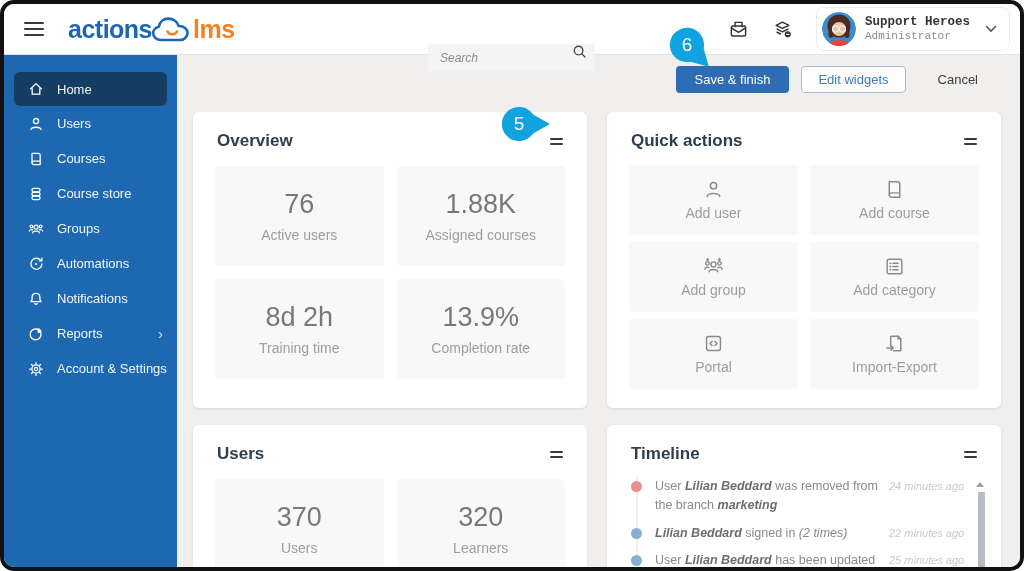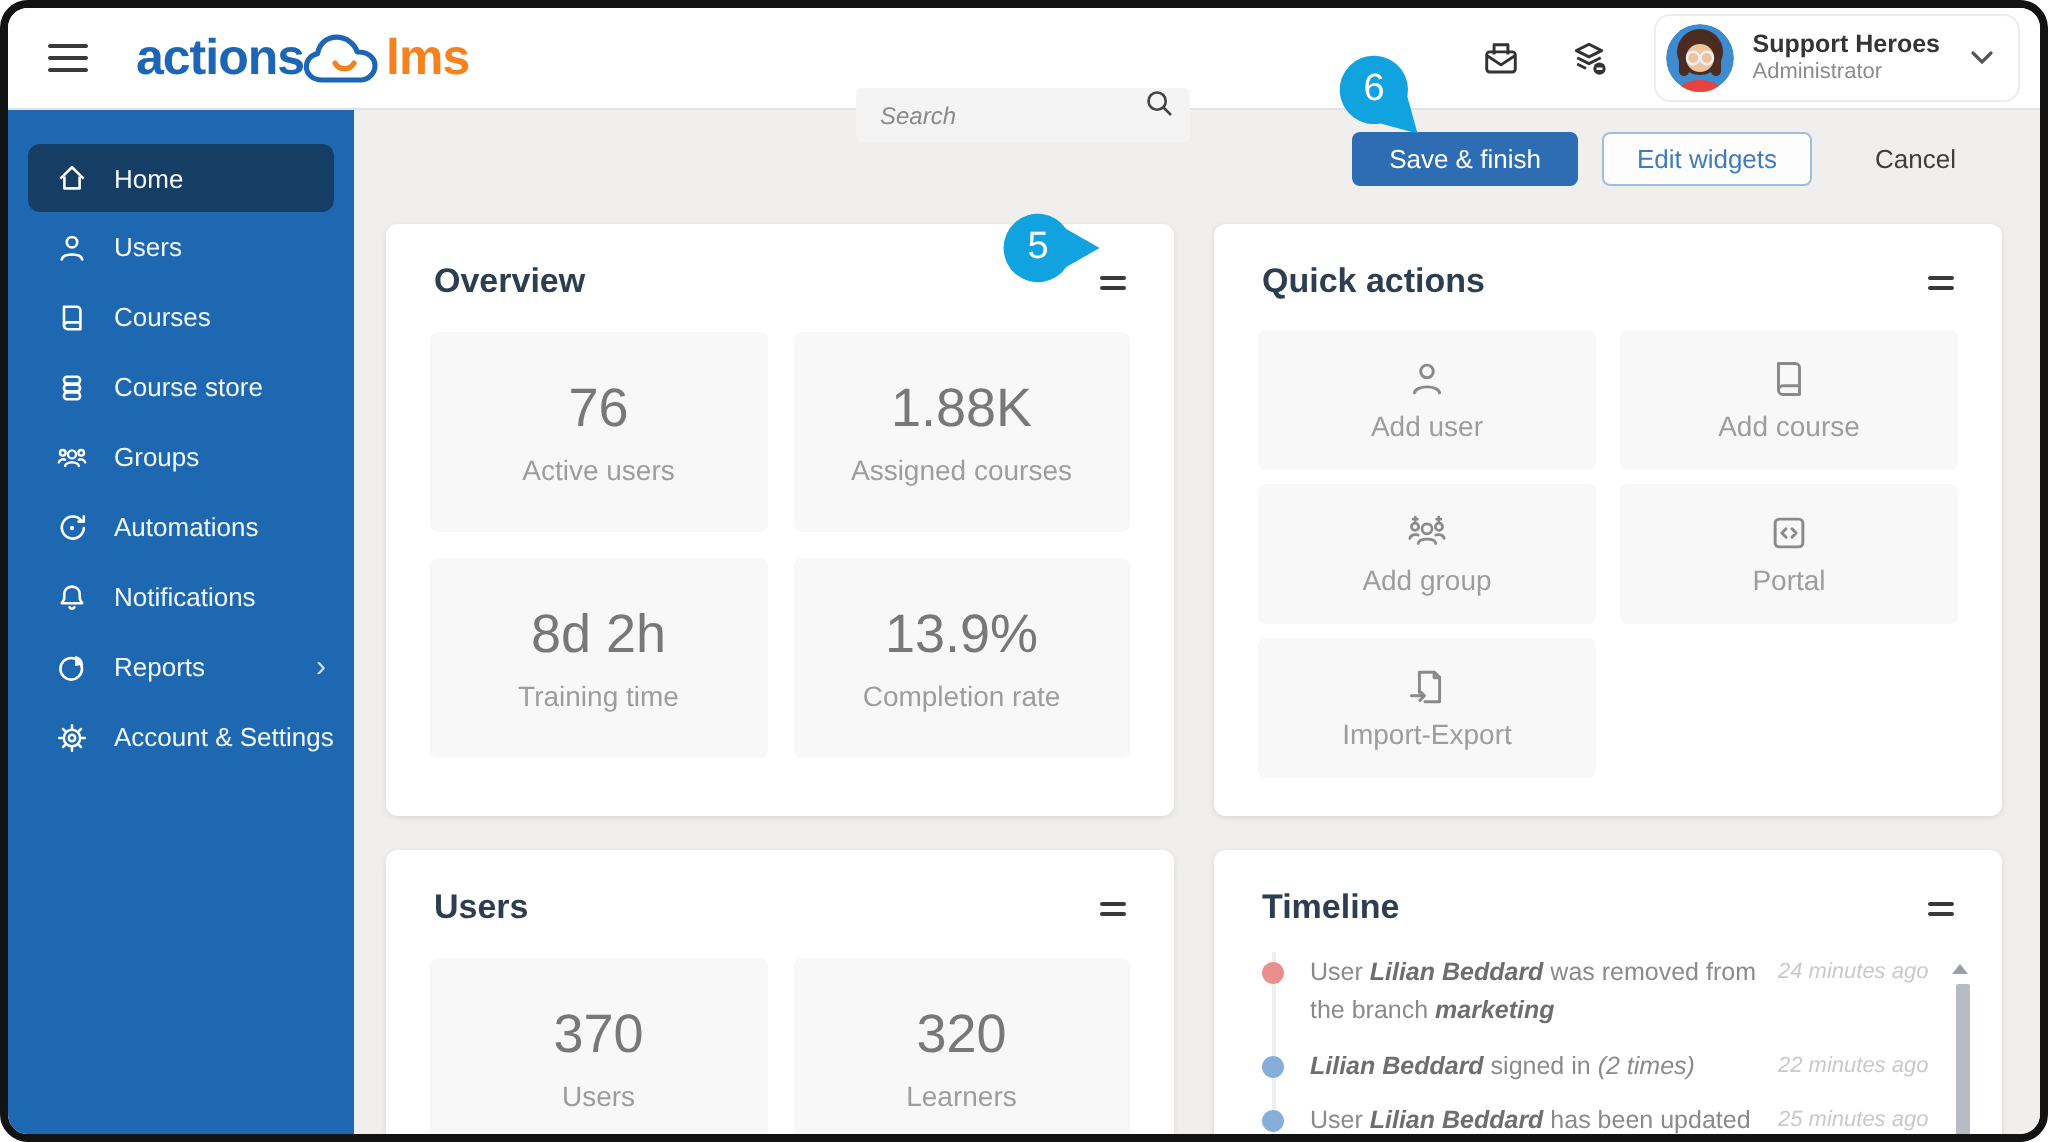--- a/index.html
+++ b/index.html
@@ -10,21 +10,21 @@
   .topbar{position:relative;height:51px;background:#fff;border-bottom:1px solid #e3e3e3;display:flex;align-items:center;z-index:3;}
   .hamburger{margin-left:20px;width:20px;height:14px;display:flex;flex-direction:column;justify-content:space-between;cursor:pointer;}
   .hamburger span{display:block;height:2px;background:#3a3a3a;border-radius:1px;}
   .logo{display:flex;align-items:center;margin-left:24px;font-weight:bold;font-size:25px;letter-spacing:-0.5px;cursor:pointer;}
   .logo .w1{color:#1d66b5;}
   .logo .w2{color:#f5821f;}
   .logo svg{margin:2px -3px 0 -2px;}
   .searchbox{position:absolute;left:424px;top:12px;width:167px;height:27px;background:#f4f4f4;border-radius:3px;display:flex;padding:0 8px 0 10px;margin-top:28px;}
   .searchbox input{flex:1;border:none;background:transparent;outline:none;font-size:12px;font-style:italic;color:#555;font-family:"Liberation Sans",sans-serif;min-width:0;}
   .searchbox input::placeholder{color:#8a8a8a;font-style:italic;}
-  .topbar-right{margin-left:auto;display:flex;align-items:center;gap:22px;padding-right:10px;}
+  .topbar-right{margin-left:auto;display:flex;align-items:center;gap:22px;padding-right:10px;font-family:Liberation Mono, monospace;}
   .tb-icon{width:22px;height:22px;display:flex;align-items:center;justify-content:center;cursor:pointer;}
   .userbox{display:flex;align-items:center;gap:9px;border:1px solid #ededed;border-radius:8px;padding:4px 12px 4px 5px;cursor:pointer;background:#fff;}
   .avatar{width:34px;height:34px;border-radius:50%;overflow:hidden;flex-shrink:0;}
   .user-meta{display:flex;flex-direction:column;line-height:1.15;}
   .user-name{font-size:12.5px;font-weight:bold;color:#353535;}
   .user-role{font-size:11px;color:#8b8b8b;}
   .chev-down{margin-left:6px;color:#555;}
 
   
   .app-body{display:flex;height:calc(100% - 51px);}
@@ -297,20 +297,28 @@
                 <circle cx="10" cy="8" r="2.4"></circle>
                 <path d="M5.8 15c.6-2.8 7.8-2.8 8.4 0"></path>
                 <circle cx="4.3" cy="7" r="1.7"></circle>
                 <circle cx="15.7" cy="7" r="1.7"></circle>
                 <path d="M1.8 12.6c.4-1.8 2.7-2.2 4-1.6M18.2 12.6c-.4-1.8-2.7-2.2-4-1.6"></path>
                 <path d="M3.4 3.4h2M4.4 2.4v2M14.6 3.4h2M15.6 2.4v2"></path>
               </svg>
             <span class="cap">Add group</span>
           </div>
           <div class="tile">
+            <svg width="21" height="21" viewBox="0 0 20 20" fill="none" stroke="#8a8a8a" stroke-width="1.4" stroke-linecap="round">
+                <rect x="3" y="3" width="14" height="14" rx="2"></rect>
+                <path d="M8.4 7h5M8.4 10h5M8.4 13h5"></path>
+                <path d="M6 7h.1M6 10h.1M6 13h.1" stroke-width="1.8"></path>
+              </svg>
+            <span class="cap">Add category</span>
+          </div>
+          <div class="tile">
             <svg width="21" height="21" viewBox="0 0 20 20" fill="none" stroke="#8a8a8a" stroke-width="1.4" stroke-linecap="round" stroke-linejoin="round">
                 <rect x="3.4" y="3.4" width="13.2" height="13.2" rx="2"></rect>
                 <path d="M8.6 8 6.6 10l2 2M11.4 8l2 2-2 2"></path>
               </svg>
             <span class="cap">Portal</span>
           </div>
           <div class="tile">
             <svg width="21" height="21" viewBox="0 0 20 20" fill="none" stroke="#8a8a8a" stroke-width="1.4" stroke-linecap="round" stroke-linejoin="round">
                 <path d="M6.4 12.6V3h7.2l2.4 2.4V17H9"></path>
                 <path d="M13.4 3v2.6H16"></path>

